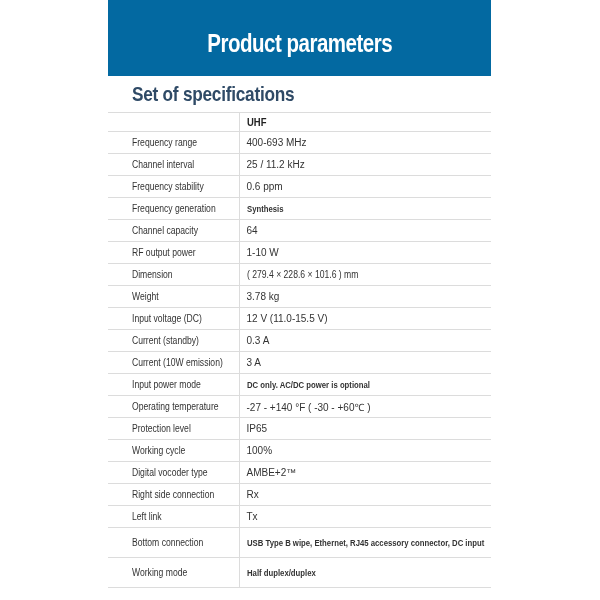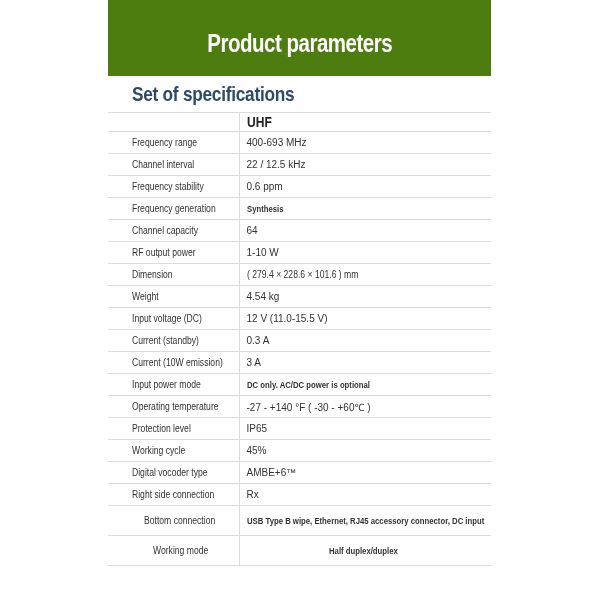--- a/index.html
+++ b/index.html
@@ -6,21 +6,21 @@
     body {
       width: 600px; height: 600px; background: #ffffff;
       position: relative; overflow: hidden;
       font-family: "Liberation Sans", sans-serif;
     }
     .sheet {
       position: absolute; left: 108px; top: 0; width: 383px; height: 600px;
       background: #ffffff;
     }
     .banner {
-      height: 76px; background: #4d7c0f;
+      height: 76px; background: #0369a1;
       display: flex; align-items: center; justify-content: center;
     }
     .banner-title {
       color: #ffffff; font-family: "Liberation Sans", sans-serif;
       font-weight: bold; font-size: 25px; letter-spacing: -0.6px;
       transform: scaleX(0.82); margin-top: 10px;
     }
     .subtitle {
       position: absolute; left: 24px; top: 82px;
       color: #2f4a66; font-weight: bold; font-size: 21px;
@@ -32,22 +32,22 @@
       border-collapse: collapse; table-layout: fixed;
     }
     .spec-table td {
       border-top: 1px solid #dcdcdc; border-bottom: 1px solid #dcdcdc;
       height: 21px; padding: 0; font-size: 10px; color: #333;
       white-space: nowrap; overflow: hidden;
     }
     .spec-table td.label { width: 131px; padding-left: 24px; box-sizing: border-box; }
     .spec-table td.value { border-left: 1px solid #dcdcdc; padding-left: 7px; }
     .spec-table tr.head td { height: 18px; }
-    .spec-table tr.head td.value { font-weight: bold; color: #222; font-size: 14px; }
-    .spec-table tr.tall td { height: 29px; text-align: center; }
+    .spec-table tr.head td.value { font-weight: bold; color: #222; font-size: 11px; }
+    .spec-table tr.tall td { height: 29px; }
     .narrow { display: inline-block; transform-origin: left center; transform: scaleX(0.86); }
     .bold { font-weight: bold; font-size: 9px; }
   </style>
 </head>
 <body>
 
 <div class="sheet">
   <div class="banner">
     <div class="banner-title">Product parameters</div>
   </div>
@@ -58,21 +58,21 @@
         <tr class="head">
       <td class="label"></td>
       <td class="value"><span class="narrow">UHF</span></td>
     </tr>
     <tr>
       <td class="label"><span class="narrow">Frequency range</span></td>
       <td class="value"><span>400-693 MHz</span></td>
     </tr>
     <tr>
       <td class="label"><span class="narrow">Channel interval</span></td>
-      <td class="value"><span>22 / 12.5 kHz</span></td>
+      <td class="value"><span>25 / 11.2 kHz</span></td>
     </tr>
     <tr>
       <td class="label"><span class="narrow">Frequency stability</span></td>
       <td class="value"><span>0.6 ppm</span></td>
     </tr>
     <tr>
       <td class="label"><span class="narrow">Frequency generation</span></td>
       <td class="value"><span class="narrow bold">Synthesis</span></td>
     </tr>
     <tr>
@@ -82,21 +82,21 @@
     <tr>
       <td class="label"><span class="narrow">RF output power</span></td>
       <td class="value"><span>1-10 W</span></td>
     </tr>
     <tr>
       <td class="label"><span class="narrow">Dimension</span></td>
       <td class="value"><span class="narrow">( 279.4 × 228.6 × 101.6 ) mm</span></td>
     </tr>
     <tr>
       <td class="label"><span class="narrow">Weight</span></td>
-      <td class="value"><span>4.54  kg</span></td>
+      <td class="value"><span>3.78  kg</span></td>
     </tr>
     <tr>
       <td class="label"><span class="narrow">Input voltage (DC)</span></td>
       <td class="value"><span>12 V (11.0-15.5 V)</span></td>
     </tr>
     <tr>
       <td class="label"><span class="narrow">Current (standby)</span></td>
       <td class="value"><span>0.3 A</span></td>
     </tr>
     <tr>
@@ -110,29 +110,33 @@
     <tr>
       <td class="label"><span class="narrow">Operating temperature</span></td>
       <td class="value"><span>-27 - +140 °F  ( -30 - +60℃ )</span></td>
     </tr>
     <tr>
       <td class="label"><span class="narrow">Protection level</span></td>
       <td class="value"><span>IP65</span></td>
     </tr>
     <tr>
       <td class="label"><span class="narrow">Working cycle</span></td>
-      <td class="value"><span>45%</span></td>
+      <td class="value"><span>100%</span></td>
     </tr>
     <tr>
       <td class="label"><span class="narrow">Digital vocoder type</span></td>
-      <td class="value"><span>AMBE+6™</span></td>
+      <td class="value"><span>AMBE+2™</span></td>
     </tr>
     <tr>
       <td class="label"><span class="narrow">Right side connection</span></td>
       <td class="value"><span>Rx</span></td>
+    </tr>
+    <tr>
+      <td class="label"><span class="narrow">Left link</span></td>
+      <td class="value"><span>Tx</span></td>
     </tr>
     <tr class="tall">
       <td class="label"><span class="narrow">Bottom connection</span></td>
       <td class="value"><span class="narrow bold">USB Type B wipe, Ethernet, RJ45 accessory connector, DC input</span></td>
     </tr>
     <tr class="tall">
       <td class="label"><span class="narrow">Working mode</span></td>
       <td class="value"><span class="narrow bold">Half duplex/duplex</span></td>
     </tr>
   </tbody>

